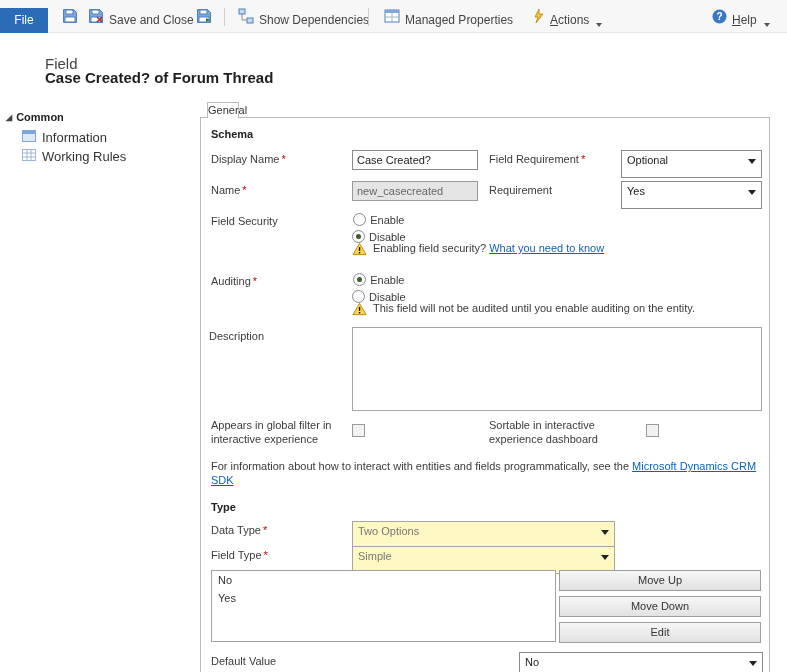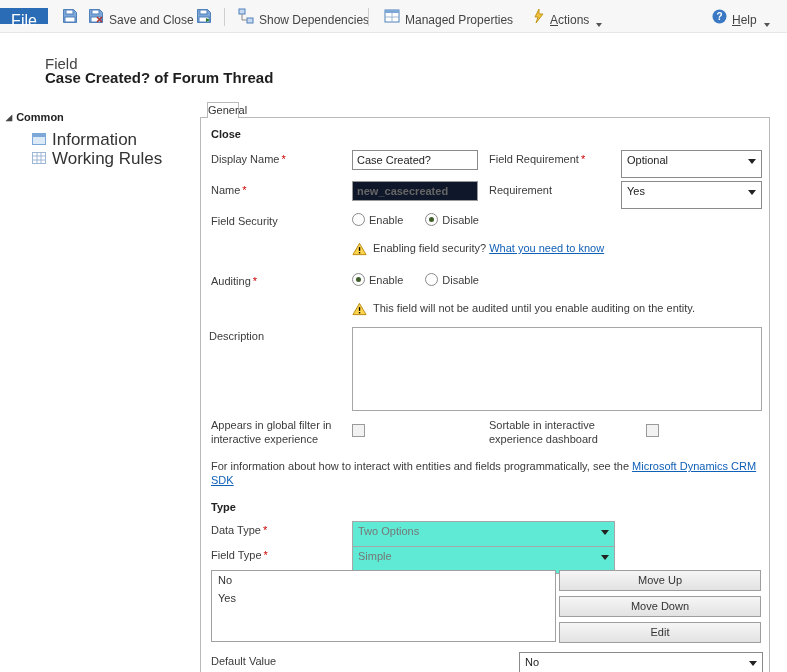--- a/index.html
+++ b/index.html
@@ -1,51 +1,51 @@
 <!DOCTYPE html>
 <html><head>
 <meta charset="utf-8">
 <style>
   * { margin:0; padding:0; box-sizing:border-box; }
   body { font-family:"Liberation Sans", sans-serif; background:#fff; }
   .screen { position:relative; width:787px; height:672px; background:#fff; overflow:hidden; color:#333; }
 
   
   .toolbar { position:absolute; top:0; left:0; width:787px; height:33px; background:#f7f7f7; border-bottom:1px solid #e6e6e6; }
-  .file-btn { position:absolute; left:0; top:8px; width:48px; height:16px; background:#2a6cb5; color:#fff; font-size:16px; text-align:center; line-height:25px; cursor:pointer; }
+  .file-btn { position:absolute; left:0; top:8px; width:48px; height:25px; background:#2a6cb5; color:#fff; font-size:12px; text-align:center; line-height:25px; cursor:pointer; }
   .tb-item { position:absolute; top:7px; height:20px; display:flex; align-items:flex-end; gap:5px; white-space:nowrap; font-size:12px; color:#444; cursor:pointer; }
   .tb-sep { position:absolute; top:8px; width:1px; height:18px; background:#cfcfcf; }
   .caret { display:inline-block; width:0; height:0; border-left:3px solid transparent; border-right:3px solid transparent; border-top:4px solid #555; margin-left:2px; }
   .ul-first { text-decoration:underline; }
 
   
   .record-type { position:absolute; left:45px; top:55px; font-size:15px; color:#444; }
   .page-title { position:absolute; left:45px; top:69px; font-size:15px; font-weight:bold; color:#1e1e1e; }
   .solution-note { position:absolute; right:12px; top:58px; font-size:11px; font-weight:bold; color:#222; }
 
   
   .side-group { position:absolute; left:6px; top:111px; font-size:11px; font-weight:bold; color:#222; display:flex; align-items:center; gap:4px; cursor:pointer; }
   .tree-arrow { font-size:8px; color:#444; }
-  .side-item { position:absolute; left:32px; font-size:17px; color:#333; display:flex; align-items:center; gap:6px; cursor:pointer; }
+  .side-item { position:absolute; left:22px; font-size:13px; color:#333; display:flex; align-items:center; gap:6px; cursor:pointer; }
 
   
   .tab { position:absolute; left:207px; top:102px; width:32px; height:16px; background:#fff; border:1px solid #b9b9b9; border-bottom:none; z-index:2; font-size:11px; text-align:center; line-height:15px; color:#333; cursor:pointer; }
   .panel { position:absolute; left:200px; top:117px; width:570px; height:556px; border:1px solid #b9b9b9; background:#fff; }
   .panel .abs { position:absolute; }
   .h { font-size:11px; font-weight:bold; color:#222; }
   .lbl { font-size:11px; color:#3b3b3b; }
   .req { color:#c00; margin-left:2px; font-size:11px; }
   .txt { position:absolute; height:20px; border:1px solid #8a8a8a; background:#fff; font-size:11px; padding:0 4px; color:#222; font-family:"Liberation Sans", sans-serif; }
-  .txt.gray { background:#0f172a; color:#666; border-color:#999;font-weight:bold; }
+  .txt.gray { background:#e5e5e5; color:#666; border-color:#999; }
   .sel { position:absolute; height:28px; border:1px solid #8a8a8a; background:#fff; font-size:11px; line-height:18px; padding-left:5px; color:#222; cursor:pointer; }
   .sel-caret { position:absolute; right:5px; top:8px; width:0; height:0; border-left:4px solid transparent; border-right:4px solid transparent; border-top:5px solid #222; }
-  .sel.disabled { background:#5eead4; color:#777; border-color:#a6a6a6; cursor:default; }
+  .sel.disabled { background:#fef9c3; color:#777; border-color:#a6a6a6; cursor:default; }
   .radio { display:inline-block; width:13px; height:13px; border:1px solid #8a8a8a; border-radius:50%; background:#fdfdfd; position:relative; vertical-align:-3px; margin-right:4px; cursor:pointer; }
   .radio.checked::after { content:""; position:absolute; left:3px; top:3px; width:5px; height:5px; border-radius:50%; background:#3f5e2a; }
-  .rgroup { font-size:11px; color:#3b3b3b; display:flex; align-items:center; gap:4px; }
+  .rgroup { font-size:11px; color:#3b3b3b; display:flex; align-items:center; gap:4px;flex-direction:column; }
   .rgroup .opt { margin-right:18px; display:flex; align-items:center; }
   .warn-row { display:flex; align-items:flex-start; gap:6px; font-size:11px; color:#3b3b3b; }
   .link { color:#1160b7; text-decoration:underline; cursor:pointer; }
   .desc-ta { position:absolute; border:1px solid #a6a6a6; resize:none; font-family:"Liberation Sans", sans-serif; font-size:11px; padding:3px; }
   .checkbox { display:inline-block; width:13px; height:13px; border:1px solid #9a9a9a; background:#f2f2f2; cursor:pointer; }
   .note { font-size:11px; color:#3b3b3b; line-height:14px; }
   .listbox { position:absolute; border:1px solid #a0a0a0; background:#fff; }
   .listbox .opt-row { font-size:11px; color:#333; padding:3px 6px; cursor:pointer; }
   .btn { position:absolute; width:202px; height:21px; background:linear-gradient(#f6f6f6,#e2e2e2); border:1px solid #9e9e9e; font-size:11px; color:#333; text-align:center; line-height:19px; cursor:pointer; }
 </style>
@@ -143,21 +143,21 @@
           <rect x="0.5" y="0.5" width="13" height="11" fill="#fff" stroke="#9db6d4"></rect>
           <path d="M0.5 4h13M0.5 8h13M5 0.5v11M9 0.5v11" stroke="#9db6d4"></path>
         </svg></span>
     <span>Working Rules</span>
   </div>
 
   <div class="tab">General</div>
 
   <div class="panel">
 
-    <div class="abs h" style="left:10px; top:10px">Close</div>
+    <div class="abs h" style="left:10px; top:10px">Schema</div>
 
     <div class="abs lbl" style="left:10px; top:35px"><span>Display Name</span><span class="req">*</span></div>
     <input class="txt" style="left: 151px; top: 32px; width: 126px;" value="Case Created?">
     <div class="abs lbl" style="left:288px; top:35px"><span>Field Requirement</span><span class="req">*</span></div>
     <div class="sel" style="left:420px; top:32px; width:141px"><span>Optional</span><span class="sel-caret"></span></div>
 
     <div class="abs lbl" style="left:10px; top:66px"><span>Name</span><span class="req">*</span></div>
     <input class="txt gray" style="left: 151px; top: 63px; width: 126px;" value="new_casecreated">
     <div class="abs lbl" style="left:288px; top:66px">Requirement</div>
     <div class="sel" style="left:420px; top:63px; width:141px"><span>Yes</span><span class="sel-caret"></span></div>

